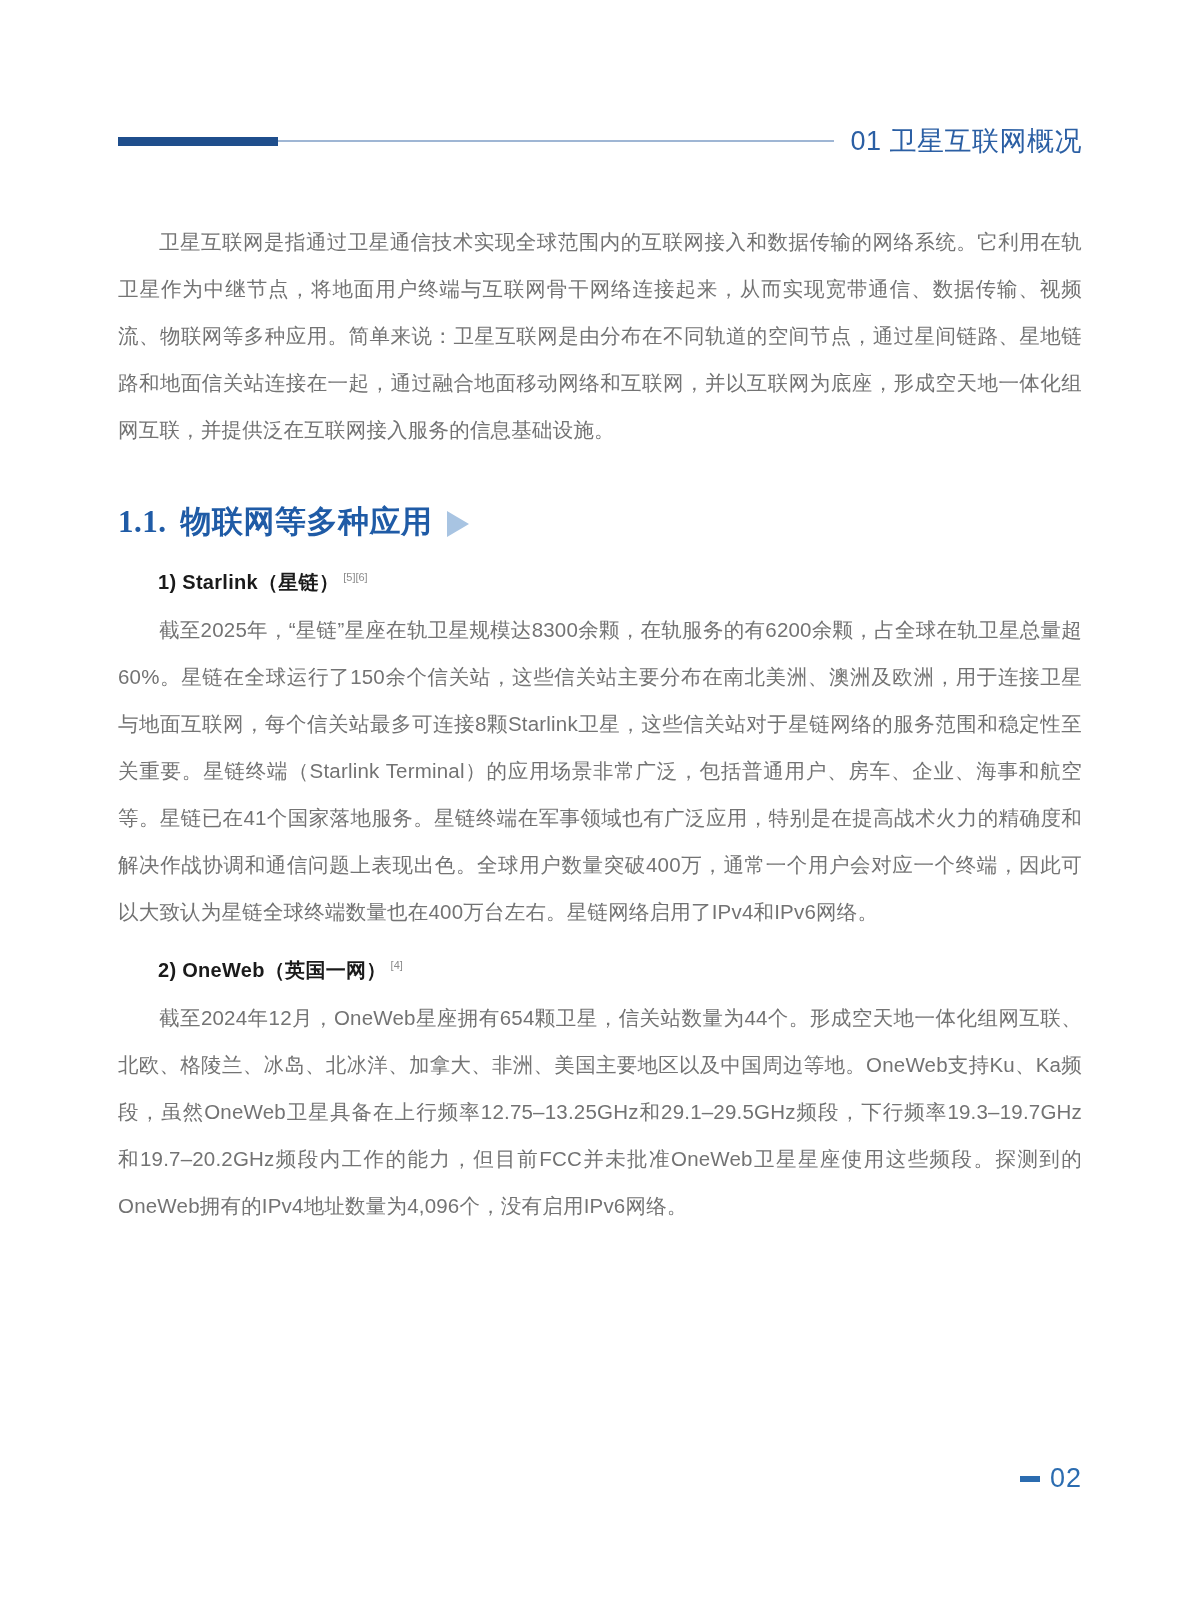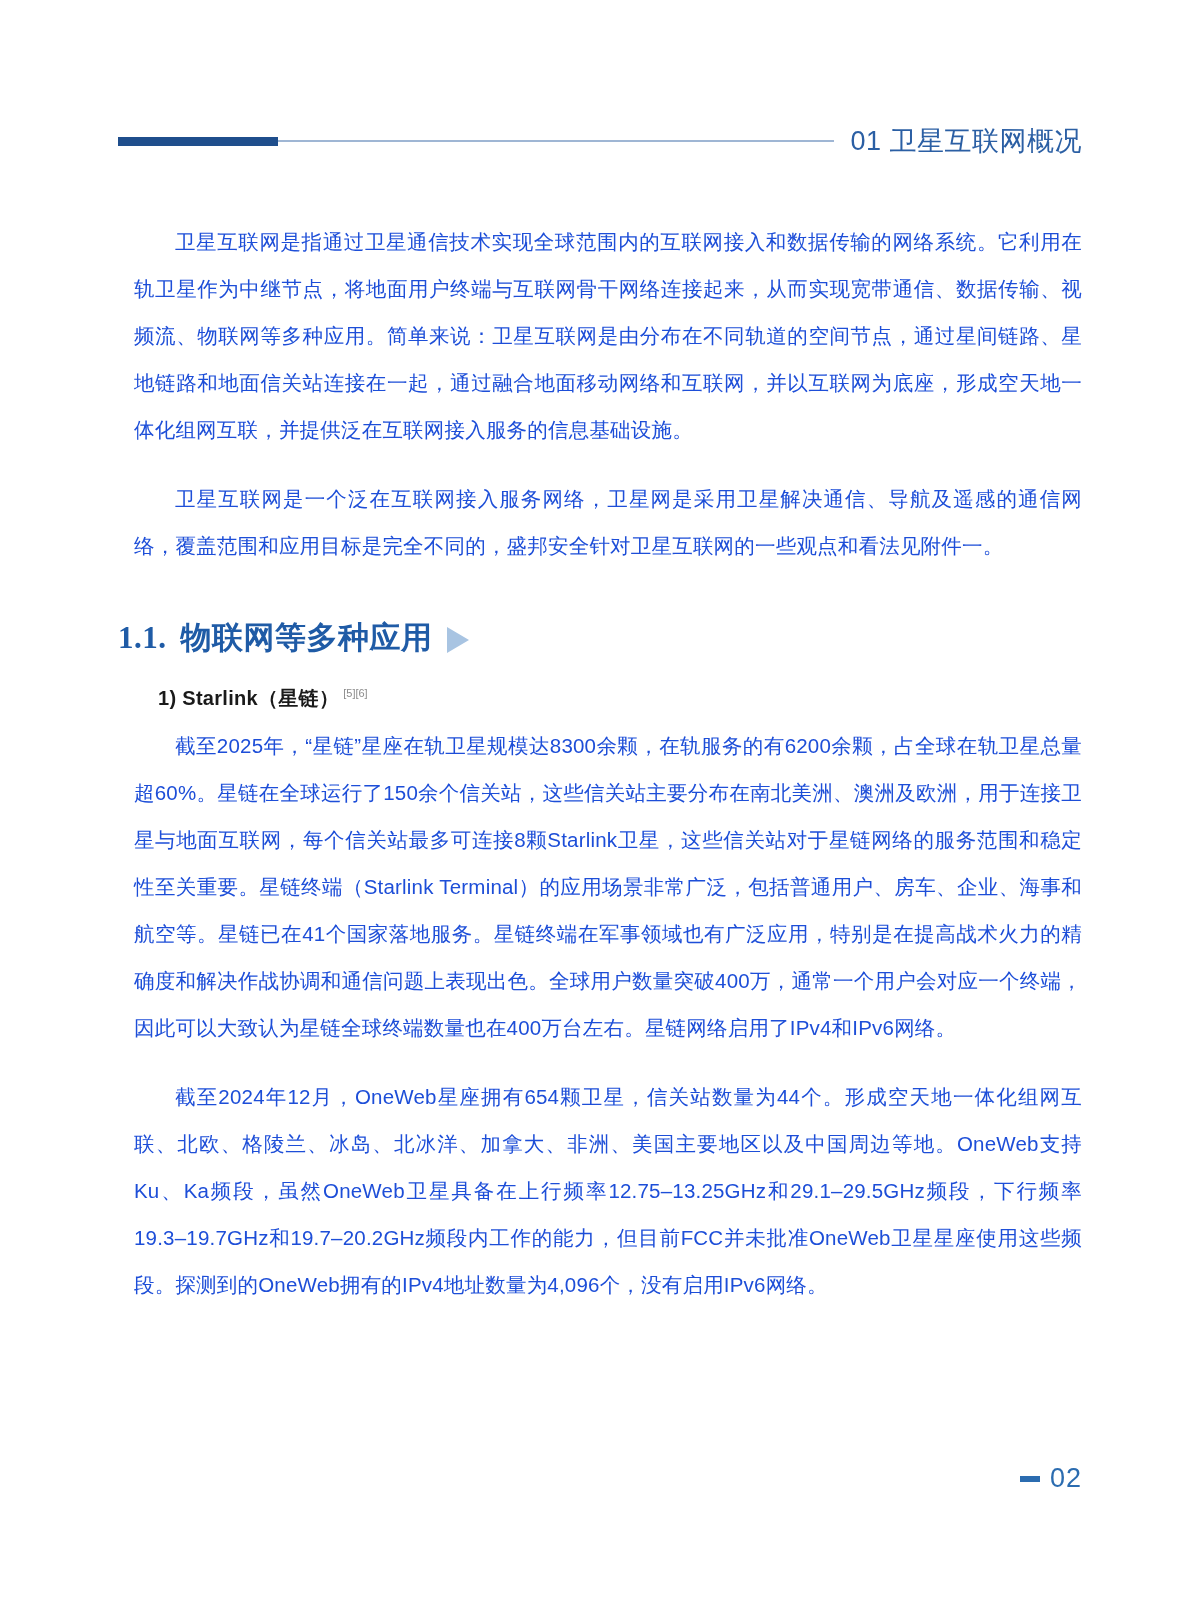--- a/index.html
+++ b/index.html
@@ -37,27 +37,27 @@
     font-weight:400;
   }
   .header .header-title .num{margin-right:8px;}
 
   
   .content{
     position:absolute;
     left:118px;right:118px;top:218px;
   }
   p.para{
-    margin:0 0 22px 16px;
+    margin:0 0 22px 0;
     font-size:20.5px;
     line-height:47px;
     text-align:justify;
     text-justify:inter-character;
     text-indent:2em;
-    color:#1d4ed8;
+    color:#737373;
     letter-spacing:.2px;
   }
   p.para:last-child{margin-bottom:0;}
 
   
   .section-head{
     margin:48px 0 26px 0;
     display:flex;align-items:center;gap:14px;
   }
   .section-head .sh-text{
@@ -118,33 +118,35 @@
     <span class="rule-thin"></span>
     <div class="header-title">
       <span class="num">01</span><span>卫星互联网概况</span>
     </div>
   </div>
 
   <div class="content">
 
     <p class="para">卫星互联网是指通过卫星通信技术实现全球范围内的互联网接入和数据传输的网络系统。它利用在轨卫星作为中继节点，将地面用户终端与互联网骨干网络连接起来，从而实现宽带通信、数据传输、视频流、物联网等多种应用。简单来说：卫星互联网是由分布在不同轨道的空间节点，通过星间链路、星地链路和地面信关站连接在一起，通过融合地面移动网络和互联网，并以互联网为底座，形成空天地一体化组网互联，并提供泛在互联网接入服务的信息基础设施。</p>
 
-    <p class="para">卫星互联网是一个泛在互联网接入服务网络，卫星网是采用卫星解决通信、导航及遥感的通信网络，覆盖范围和应用目标是完全不同的，盛邦安全针对卫星互联网的一些观点和看法见附件一。</p>
 
     <div class="section-head">
       <span class="sh-text">1.1.</span>
       <span class="sh-text">物联网等多种应用</span>
       <span class="tri"></span>
     </div>
 
     <div class="sub-head">
       <span>1) Starlink（星链）</span><sup>[5][6]</sup>
     </div>
     <p class="para">截至2025年，“星链”星座在轨卫星规模达8300余颗，在轨服务的有6200余颗，占全球在轨卫星总量超60%。星链在全球运行了150余个信关站，这些信关站主要分布在南北美洲、澳洲及欧洲，用于连接卫星与地面互联网，每个信关站最多可连接8颗Starlink卫星，这些信关站对于星链网络的服务范围和稳定性至关重要。星链终端（Starlink Terminal）的应用场景非常广泛，包括普通用户、房车、企业、海事和航空等。星链已在41个国家落地服务。星链终端在军事领域也有广泛应用，特别是在提高战术火力的精确度和解决作战协调和通信问题上表现出色。全球用户数量突破400万，通常一个用户会对应一个终端，因此可以大致认为星链全球终端数量也在400万台左右。星链网络启用了IPv4和IPv6网络。</p>
 
+    <div class="sub-head">
+      <span>2) OneWeb（英国一网）</span><sup>[4]</sup>
+    </div>
     <p class="para">截至2024年12月，OneWeb星座拥有654颗卫星，信关站数量为44个。形成空天地一体化组网互联、北欧、格陵兰、冰岛、北冰洋、加拿大、非洲、美国主要地区以及中国周边等地。OneWeb支持Ku、Ka频段，虽然OneWeb卫星具备在上行频率12.75–13.25GHz和29.1–29.5GHz频段，下行频率19.3–19.7GHz和19.7–20.2GHz频段内工作的能力，但目前FCC并未批准OneWeb卫星星座使用这些频段。探测到的OneWeb拥有的IPv4地址数量为4,096个，没有启用IPv6网络。</p>
 
   </div>
 
   <div class="footer">
     <span class="dash"></span>
     <span class="pagenum">02</span>
   </div>
 
 </div>

